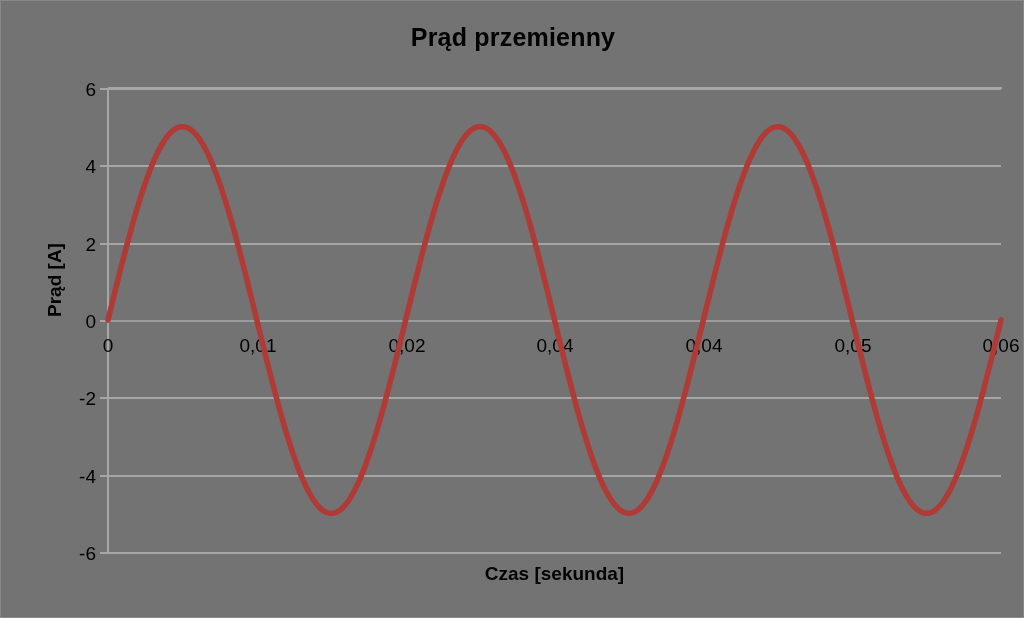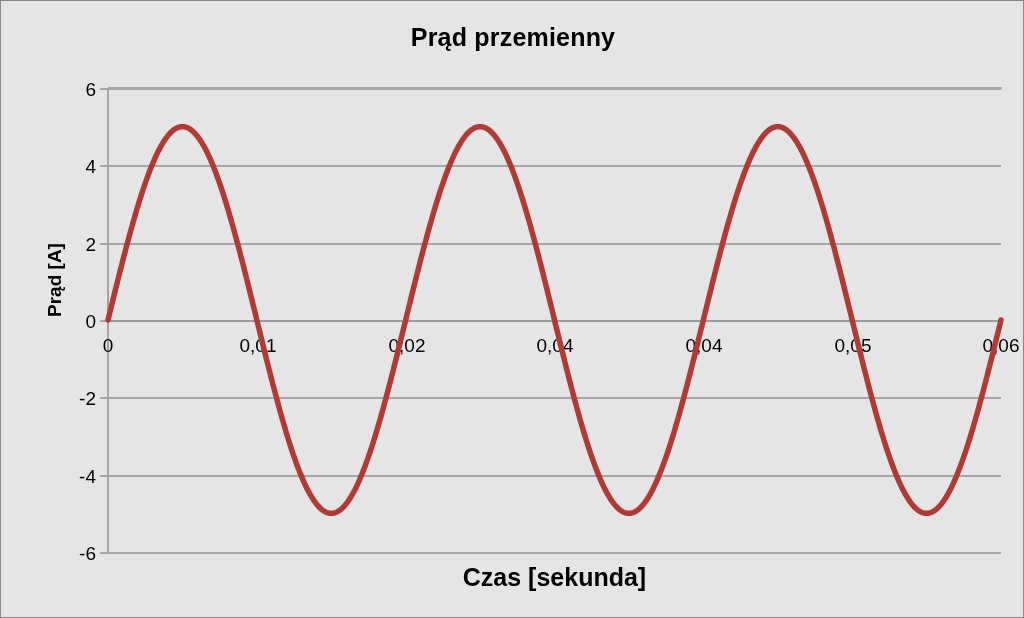--- a/index.html
+++ b/index.html
@@ -7,21 +7,21 @@
     padding: 0;
     background: #ffffff;
   }
   body {
     font-family: "Liberation Sans", sans-serif;
   }
   #page {
     position: relative;
     width: 1024px;
     height: 618px;
-    background: #e5e5e5;
+    background: #737373;
     box-sizing: border-box;
     border: 1px solid #878787;
     overflow: hidden;
   }
   #chart-title {
     position: absolute;
     left: 0;
     top: 22px;
     width: 1024px;
     text-align: center;
@@ -99,21 +99,21 @@
     color: #000000;
     transform: rotate(-90deg);
     transform-origin: center center;
   }
   #x-axis-title {
     position: absolute;
     left: 107px;
     top: 562px;
     width: 893px;
     text-align: center;
-    font-size: 25px;
+    font-size: 19px;
     font-weight: bold;
     color: #000000;
   }
   #series-svg {
     position: absolute;
     left: 107px;
     top: 87px;
     width: 893px;
     height: 464px;
     overflow: visible;

